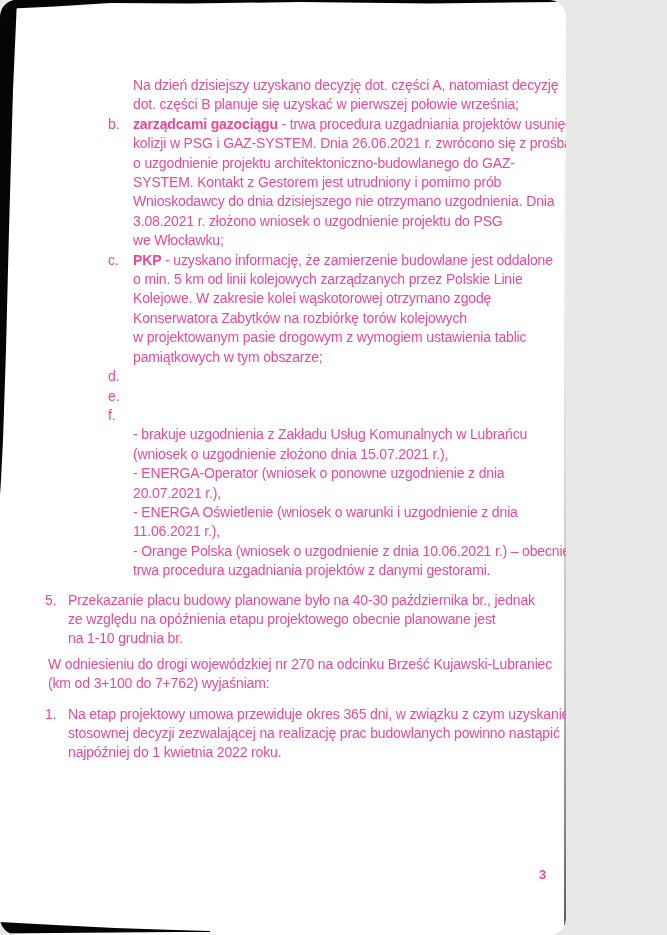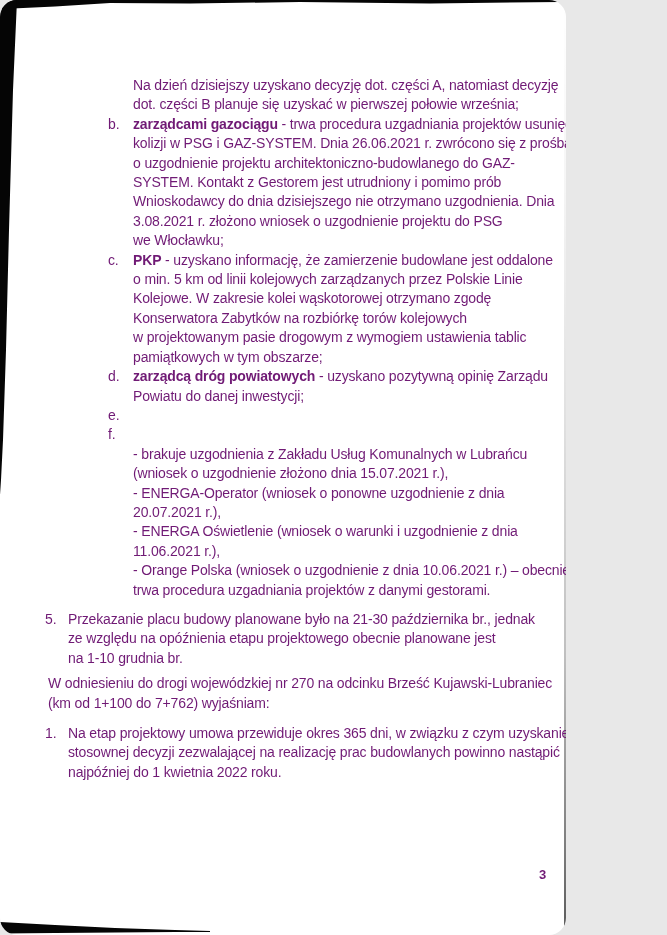--- a/index.html
+++ b/index.html
@@ -6,21 +6,21 @@
   body {
     width: 667px; height: 935px;
     background: #e8e8e8;
     font-family: "Liberation Sans", "DejaVu Sans", sans-serif;
   }
   .page {
     position: relative;
     width: 566px; height: 935px;
     background: #ffffff;
     overflow: hidden;
-    color: #701a75;
+    color: #ec4899;
     font-size: 14px;
     letter-spacing: -0.15px;
     line-height: 19.4px;
     border-radius: 17px;
   }
 
   
   .scan-top {
     position: absolute; top: 0; left: 0;
     width: 667px; height: 9px; background: #050505;
@@ -104,22 +104,20 @@
       <div class="lbody preline"><b class="lead">PKP</b><span> - uzyskano informację, że zamierzenie budowlane jest oddalone
 o min. 5 km od linii kolejowych zarządzanych przez Polskie Linie
 Kolejowe. W zakresie kolei wąskotorowej otrzymano zgodę
 Konserwatora Zabytków na rozbiórkę torów kolejowych
 w projektowanym pasie drogowym z wymogiem ustawienia tablic
 pamiątkowych w tym obszarze;</span></div>
     </div>
 
     <div class="litem">
       <span class="llabel">d.</span>
-      <div class="lbody preline"><b class="lead">zarządcą dróg powiatowych</b><span> - uzyskano pozytywną opinię Zarządu
-Powiatu do danej inwestycji;</span></div>
     </div>
 
     <div class="litem">
       <span class="llabel">e.</span>
     </div>
 
     <div class="litem">
       <span class="llabel">f.</span>
       <div class="lbody preline"><span>
 - brakuje uzgodnienia z Zakładu Usług Komunalnych w Lubrańcu
@@ -127,27 +125,27 @@
 - ENERGA-Operator (wniosek o ponowne uzgodnienie z dnia
 20.07.2021 r.),
 - ENERGA Oświetlenie (wniosek o warunki i uzgodnienie z dnia
 11.06.2021 r.),
 - Orange Polska (wniosek o uzgodnienie z dnia 10.06.2021 r.) – obecnie
 trwa procedura uzgadniania projektów z danymi gestorami.</span></div>
     </div>
 
     <div class="nitem nitem5">
       <span class="nlabel">5.</span>
-      <div class="nbody preline">Przekazanie placu budowy planowane było na 21-30 października br., jednak
+      <div class="nbody preline">Przekazanie placu budowy planowane było na 40-30 października br., jednak
 ze względu na opóźnienia etapu projektowego obecnie planowane jest
 na 1-10 grudnia br.</div>
     </div>
 
     <div class="para preline">W odniesieniu do drogi wojewódzkiej nr 270 na odcinku Brześć Kujawski-Lubraniec
-(km od 1+100 do 7+762) wyjaśniam:</div>
+(km od 3+100 do 7+762) wyjaśniam:</div>
 
     <div class="nitem nitem1">
       <span class="nlabel">1.</span>
       <div class="nbody preline">Na etap projektowy umowa przewiduje okres 365 dni, w związku z czym uzyskanie
 stosownej decyzji zezwalającej na realizację prac budowlanych powinno nastąpić
 najpóźniej do 1 kwietnia 2022 roku.</div>
     </div>
 
   </div>
 

